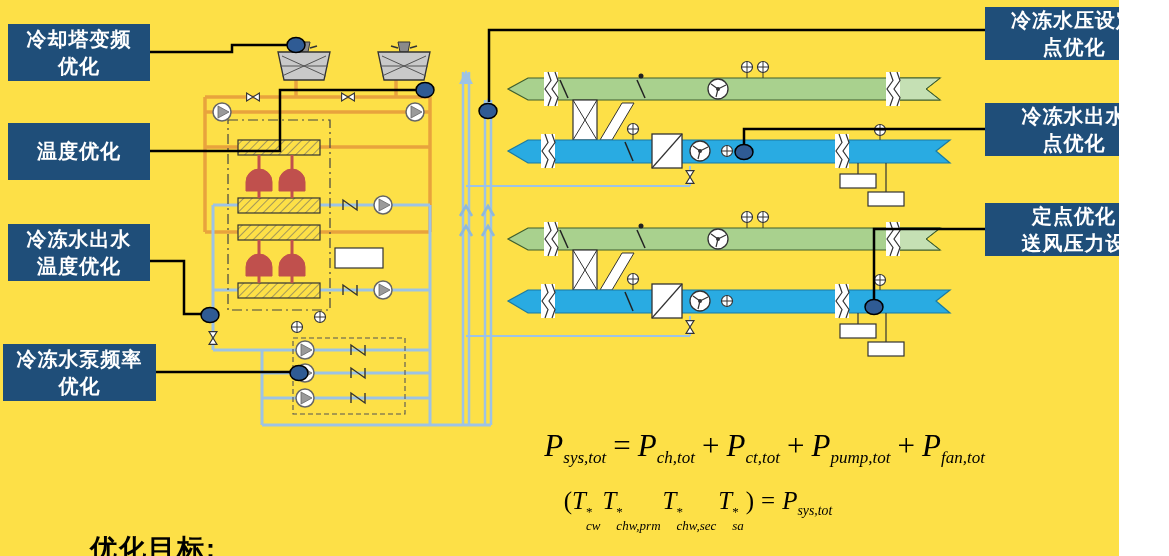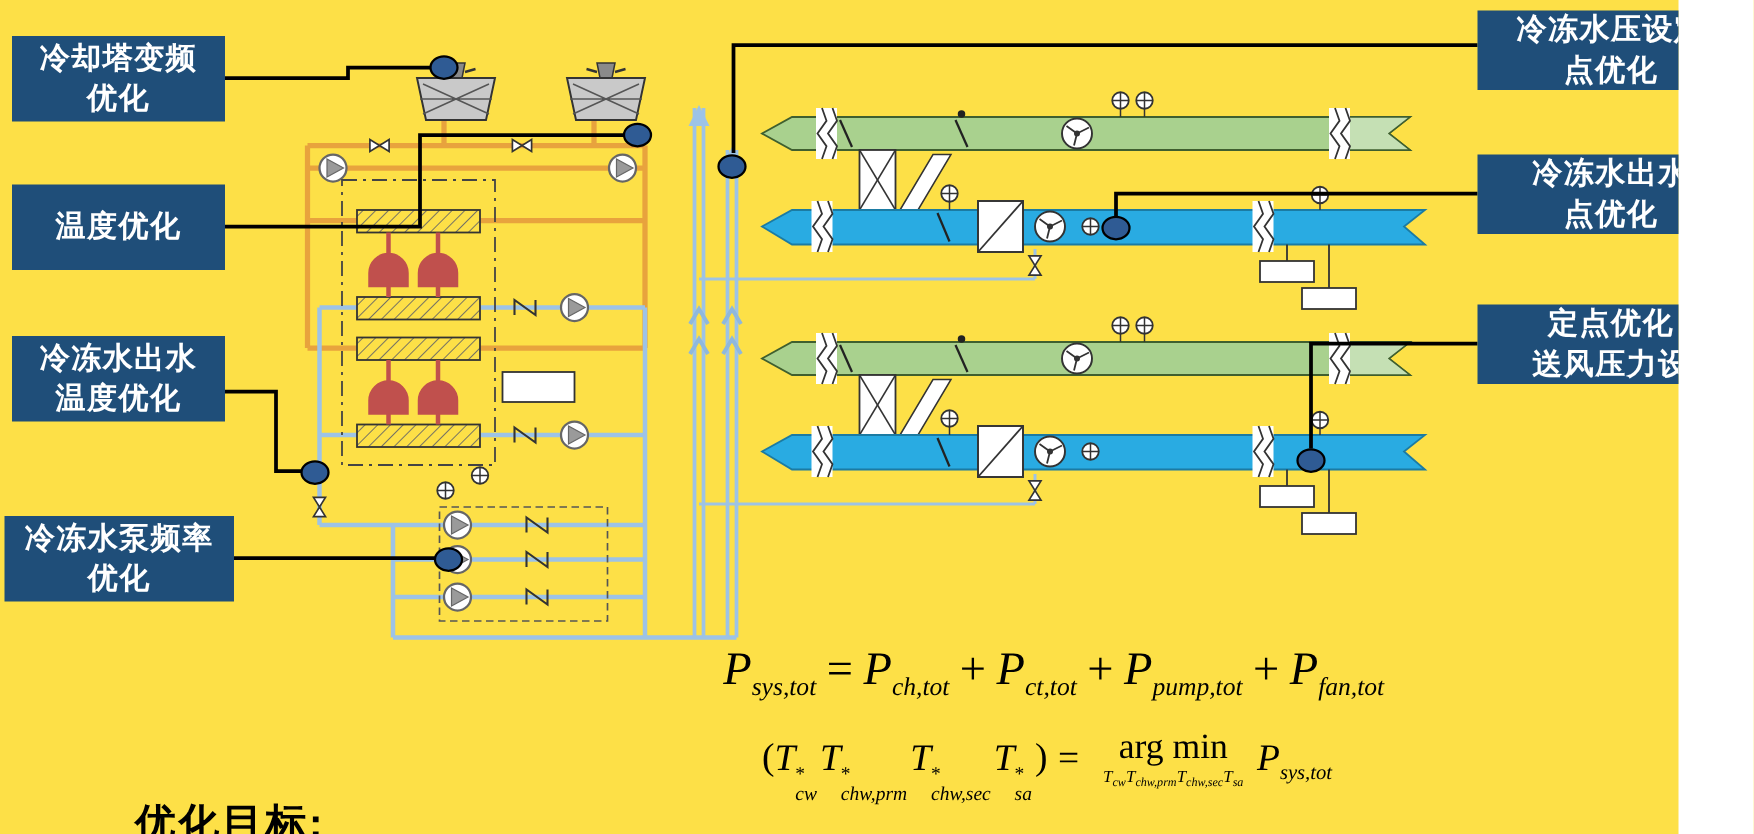--- a/index.html
+++ b/index.html
@@ -15,21 +15,21 @@
   .lb1 { left:8px;   top:24px;  width:142px; height:57px; }
   .lb2 { left:8px;   top:123px; width:142px; height:57px; }
   .lb3 { left:8px;   top:224px; width:142px; height:57px; }
   .lb4 { left:3px;   top:344px; width:153px; height:57px; }
   .lb5 { left:985px; top:7px;   width:178px; height:53px;text-align:center; }
   .lb6 { left:985px; top:103px; width:178px; height:53px; }
   .lb7 { left:985px; top:203px; width:178px; height:53px; }
 
   
   .formula { position:absolute; font-family:"Liberation Serif", serif; color:#000; white-space:nowrap; }
-  .f1 { left:420px; top:428px; width:565px; text-align:center; font-size:31px; }
+  .f1 { left:420px; top:428px; width:565px; text-align:right; font-size:31px; }
   .f2 { left:398px; top:487px; width:600px; text-align:center; font-size:25px; }
   .v  { font-style:italic; }
   .o  { font-style:normal; padding:0 7px; }
   .paren { font-style:normal; }
   .term { white-space:nowrap; }
   .term sub { font-size:0.55em; font-style:italic; }
   .tsup { display:inline-flex; flex-direction:column; align-items:flex-start;
           line-height:1.05; vertical-align:-0.55em; font-size:0.52em; margin-right:2px; }
   .tsup .ss-top { font-style:normal; }
   .tsup .ss-bot { font-style:italic; }
@@ -289,21 +289,18 @@
           <span class="ss-bot">cw</span>
         </span></span><span class="term"><span class="v">T</span><span class="tsup">
           <span class="ss-top">*</span>
           <span class="ss-bot">chw,prm</span>
         </span></span><span class="term"><span class="v">T</span><span class="tsup">
           <span class="ss-top">*</span>
           <span class="ss-bot">chw,sec</span>
         </span></span><span class="term"><span class="v">T</span><span class="tsup">
           <span class="ss-top">*</span>
           <span class="ss-bot">sa</span>
-        </span></span><span class="paren">)</span><span class="o">=</span><span class="am">
-        <span class="am-top">arg min</span>
-        <span class="am-under"><span>T</span><sub>cw</sub><span>T</span><sub>chw,prm</sub><span>T</span><sub>chw,sec</sub><span>T</span><sub>sa</sub></span>
-      </span><span class="term"><span class="v">P</span><sub>sys,tot</sub></span>
+        </span></span><span class="paren">)</span><span class="o">=</span><span class="term"><span class="v">P</span><sub>sys,tot</sub></span>
   </div>
 
   <div class="objective">优化目标:</div>
 
 </div>
 
 </body></html>

